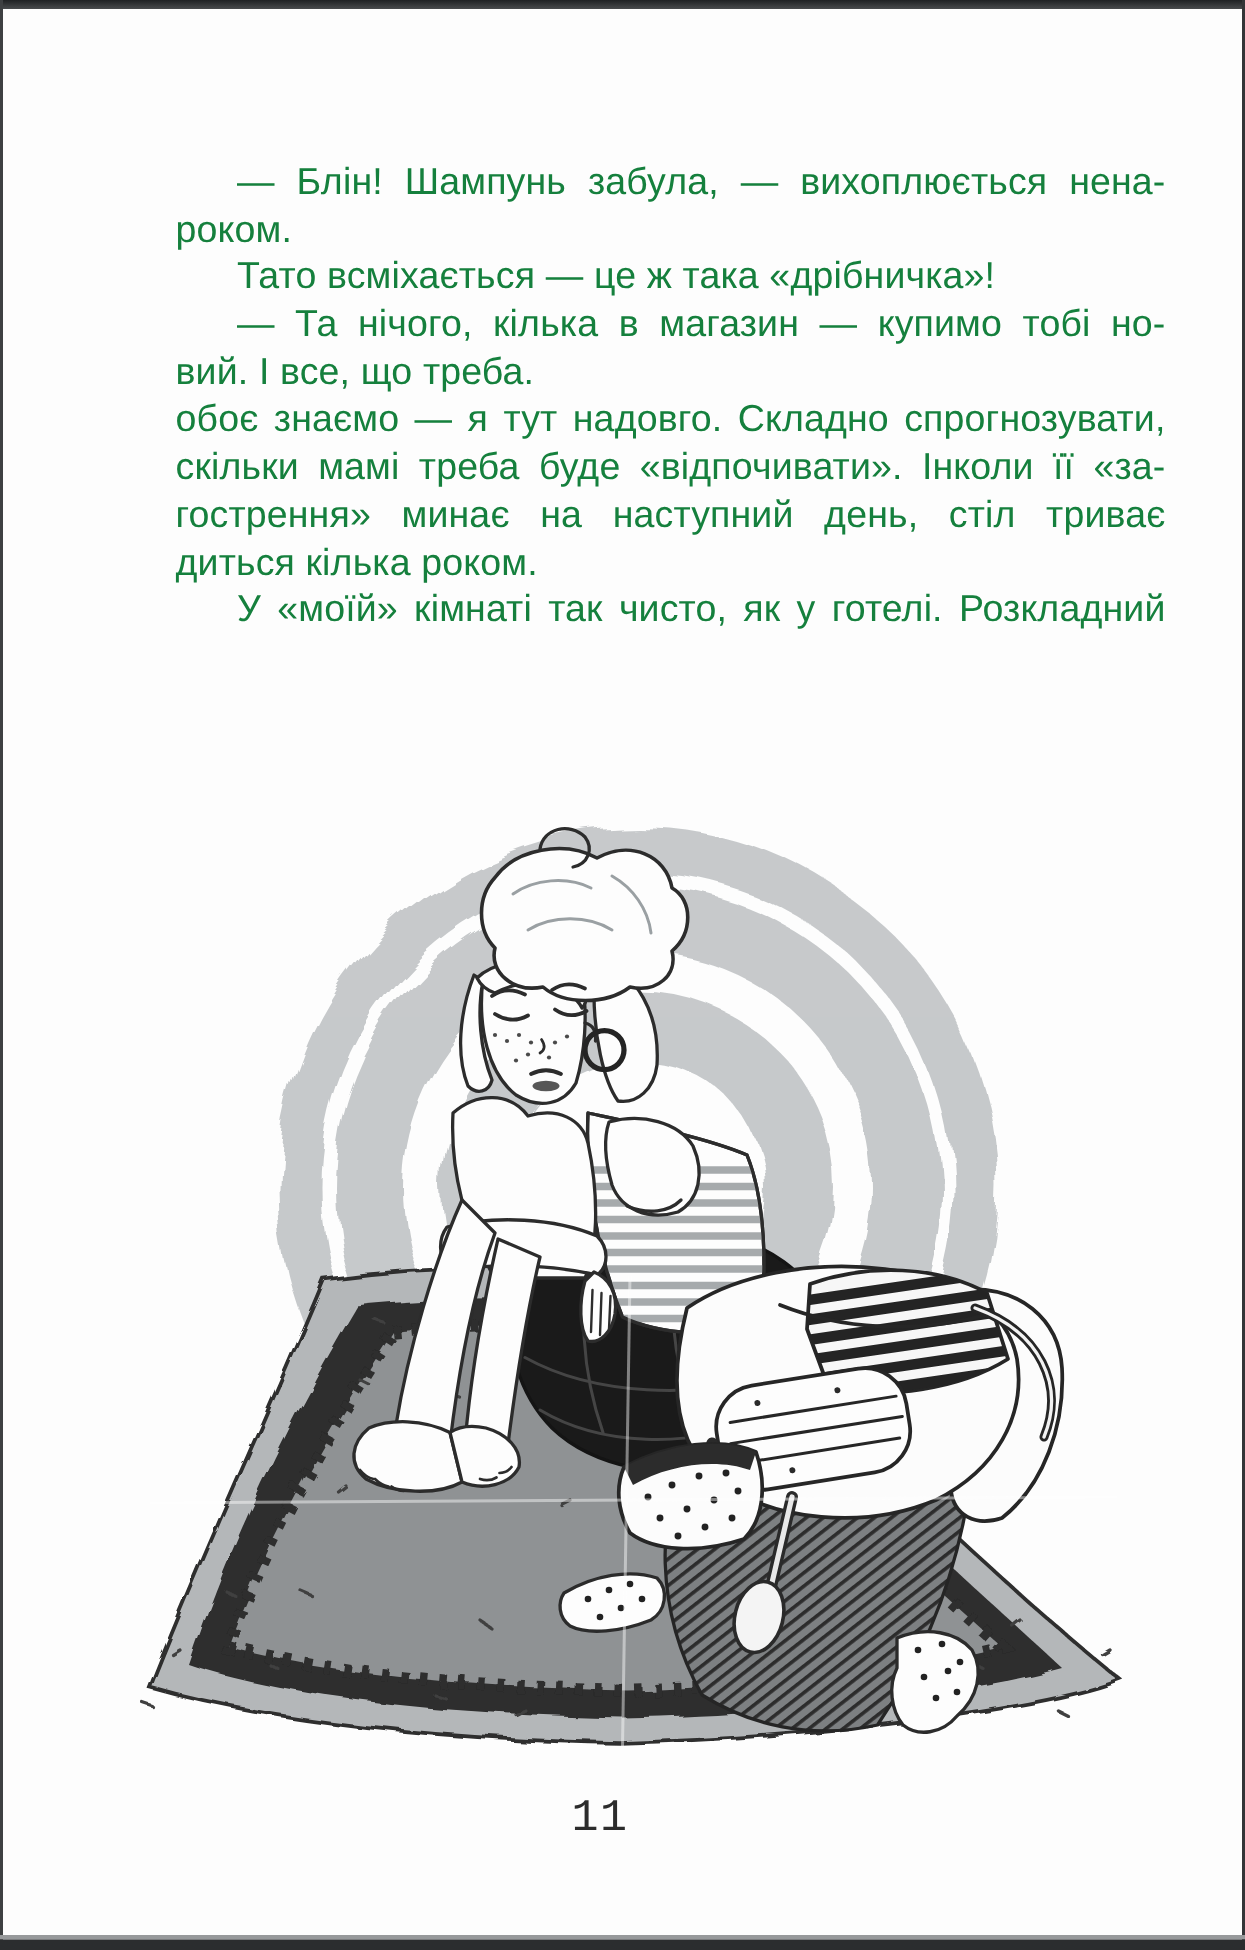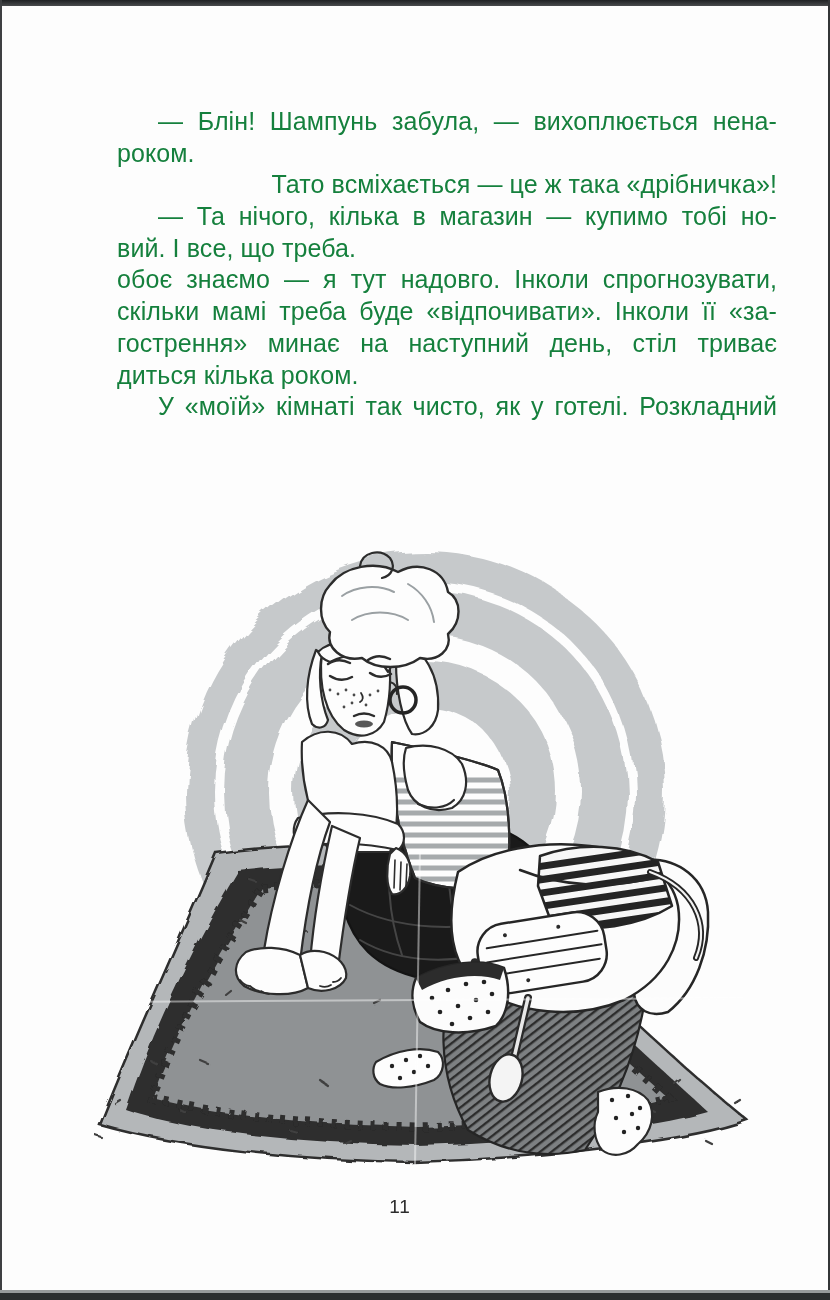--- a/index.html
+++ b/index.html
@@ -16,45 +16,45 @@
   .edge-right{right:0;top:0;width:2px;height:1300px;background:#333537;}
 
   .text-block{
     position:absolute;left:85px;top:106px;width:660px;
     color:#15803d;font-size:25px;line-height:31.7px;
     letter-spacing:0.1px;
     margin-left:32px;
   }
   .line{height:31.7px;overflow:hidden;}
   .line.just{text-align:justify;text-align-last:justify;}
-  .line.indent{padding-left:41px;text-align:right;}
+  .line.indent{padding-left:41px;}
 
   .illustration{position:absolute;left:75px;top:550px;width:680px;height:630px;}
 
   .page-number{
     position:absolute;left:70px;top:1196px;width:660px;
-    text-align:center;font-size:19px;color:#2c2c2c;letter-spacing:1px;
+    text-align:center;font-size:30px;color:#2c2c2c;letter-spacing:1px;font-family:Liberation Mono, monospace;
   }
 </style>
 </head>
 <body>
 
 <div class="edge edge-top"></div>
 <div class="edge edge-left"></div>
 <div class="edge edge-right"></div>
 <div class="edge edge-bottom-light"></div>
 <div class="edge edge-bottom"></div>
 
 <div class="text-block">
     <div class="line indent just">— Блін! Шампунь забула, — вихоплюється нена-</div>
     <div class="line">роком.</div>
     <div class="line indent">Тато всміхається — це ж така «дрібничка»!</div>
     <div class="line indent just">— Та нічого, кілька в магазин — купимо тобі но-</div>
     <div class="line">вий. І все, що треба.</div>
-    <div class="line just">обоє знаємо — я тут надовго. Інколи спрогнозувати,</div>
+    <div class="line just">обоє знаємо — я тут надовго. Складно спрогнозувати,</div>
     <div class="line just">скільки мамі треба буде «відпочивати». Інколи її «за-</div>
     <div class="line just">гострення» минає на наступний день, стіл триває</div>
     <div class="line">диться кілька роком.</div>
     <div class="line indent just">У «моїй» кімнаті так чисто, як у готелі. Розкладний</div>
   </div>
 
 <svg class="illustration" viewBox="75 550 680 630" role="img" xmlns="http://www.w3.org/2000/svg" aria-label="Ink drawing: sad girl with a messy bun and striped t-shirt sits hugging her knees on a patterned rug; an open travel bag with a striped sweater, a pouch, a wooden spoon and polka-dot socks lies beside her; gray spiral rings in the background">
   <defs>
     <filter id="fz" x="-15%" y="-15%" width="130%" height="130%">
       <feTurbulence type="fractalNoise" baseFrequency="0.025" numOctaves="2" seed="8" result="n"></feTurbulence>

